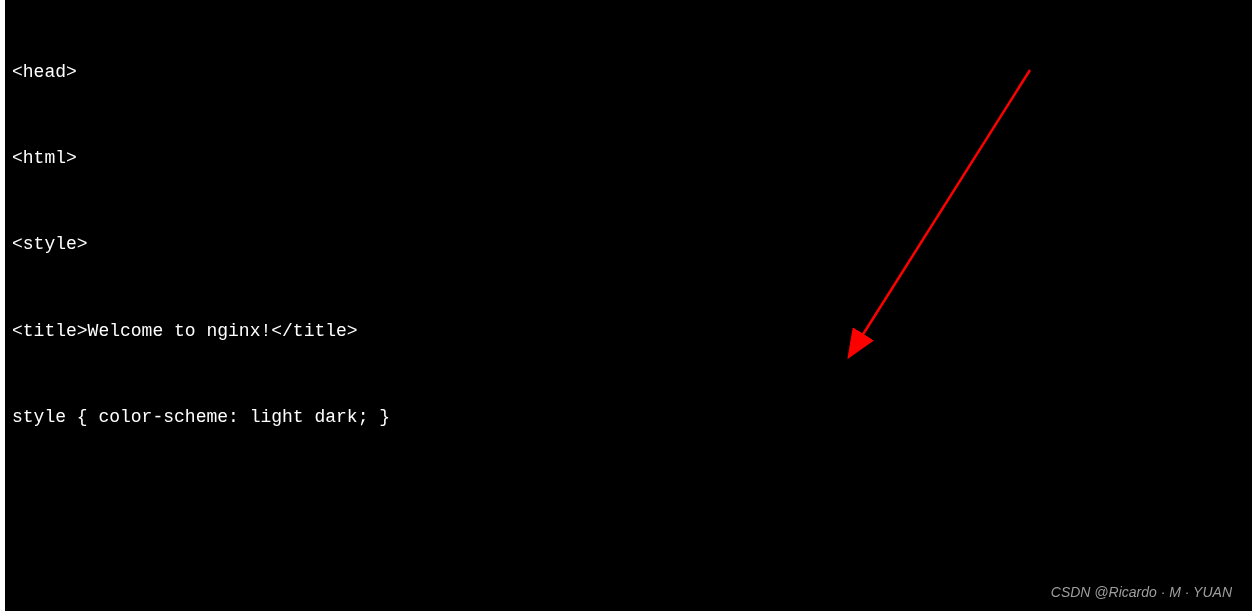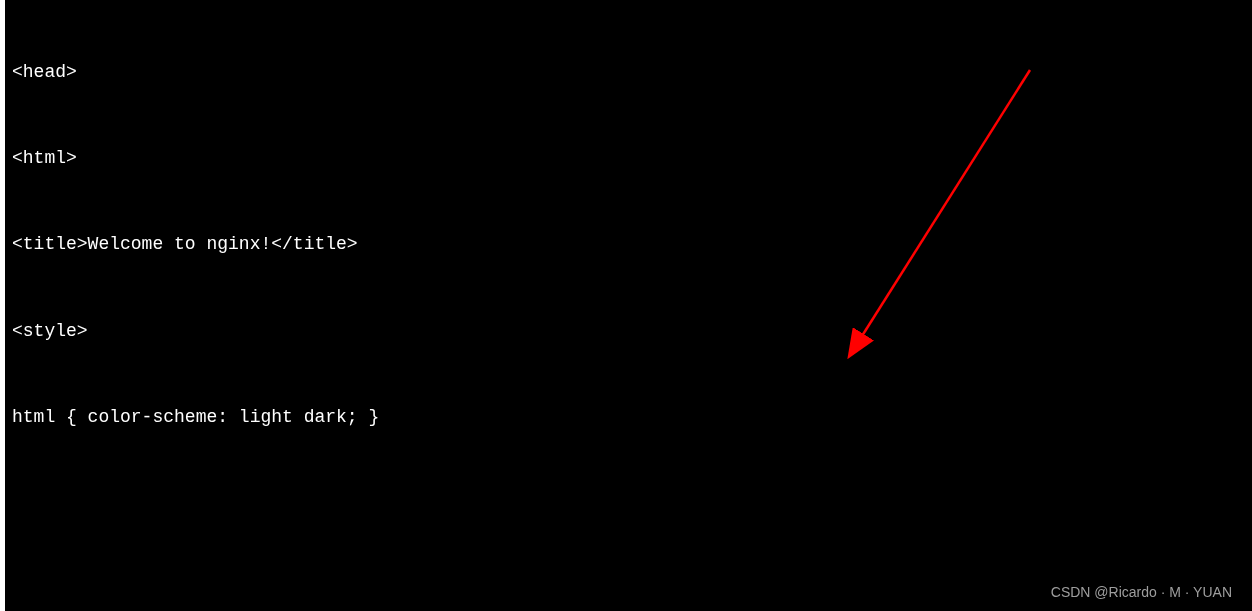--- a/index.html
+++ b/index.html
@@ -32,41 +32,42 @@
       left: 830px;
       pointer-events: none;
     }
     .watermark {
       position: absolute;
       bottom: 8px;
       right: 20px;
       color: #9e9e9e;
       font-size: 14px;
       font-family: Arial, sans-serif;
+      font-style: italic;
     }
     .left-edge {
       position: absolute;
       left: 0;
       top: 0;
       width: 5px;
       height: 100%;
       background: #ffffff;
     }
   </style>
 </head>
 <body>
 
 <div class="left-edge"></div>
 
 <div class="terminal-content">
   <span class="line">&lt;head&gt;</span>
   <span class="line">&lt;html&gt;</span>
+  <span class="line">&lt;style&gt;</span>
   <span class="line">&lt;title&gt;Welcome to nginx!&lt;/title&gt;</span>
-  <span class="line">&lt;style&gt;</span>
-  <span class="line">html { color-scheme: light dark; }</span>
+  <span class="line">style { color-scheme: light dark; }</span>
   
   
   
   
   
   
   
   
   <span class="line"></span>
   

